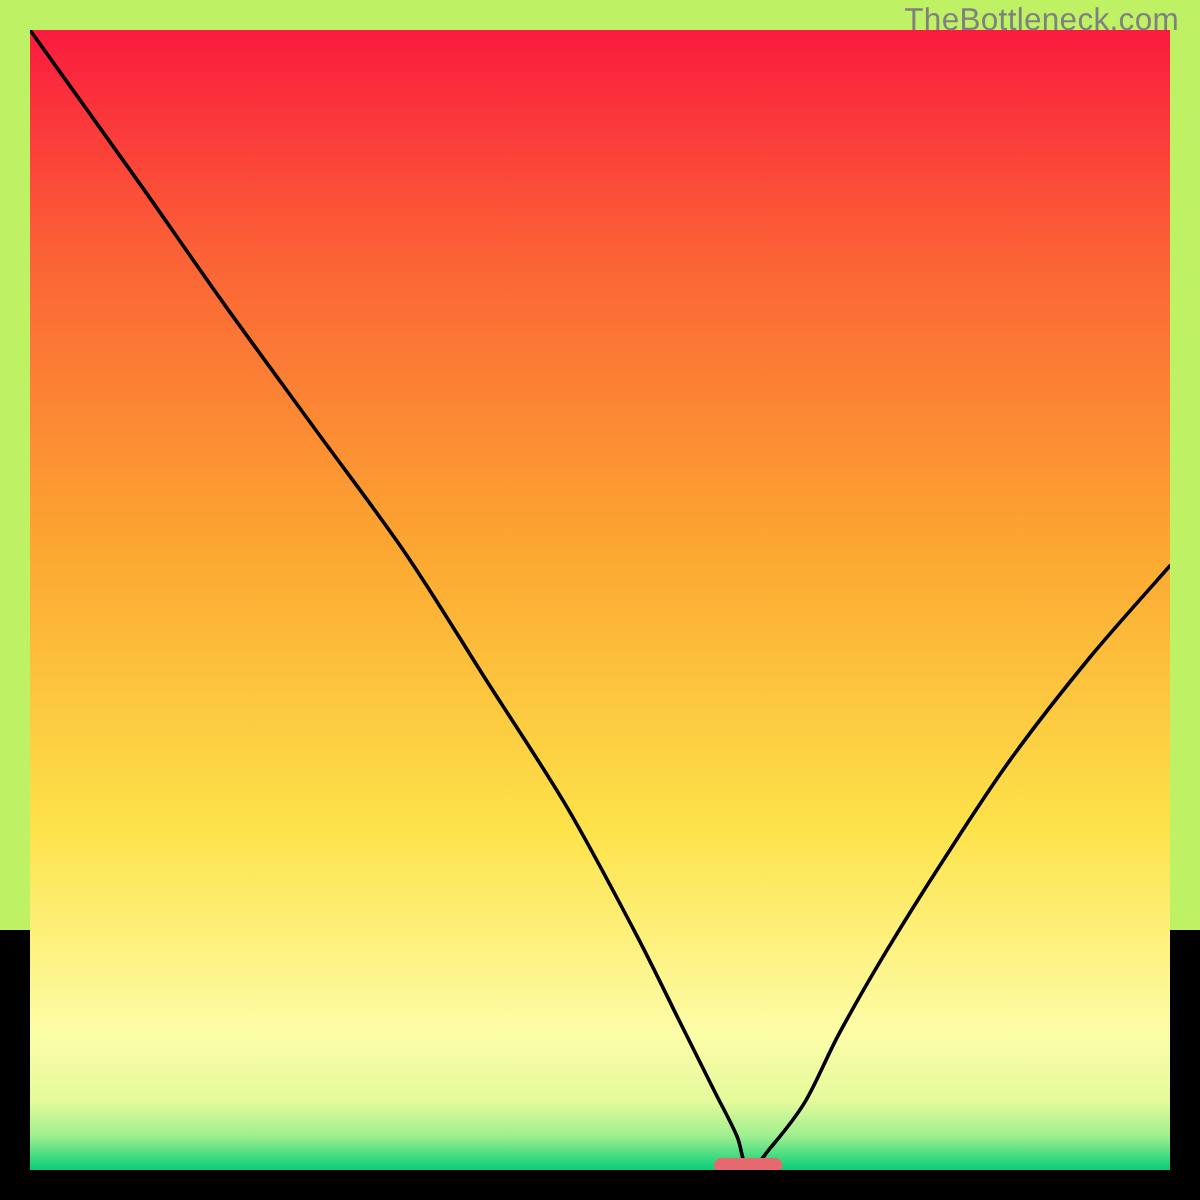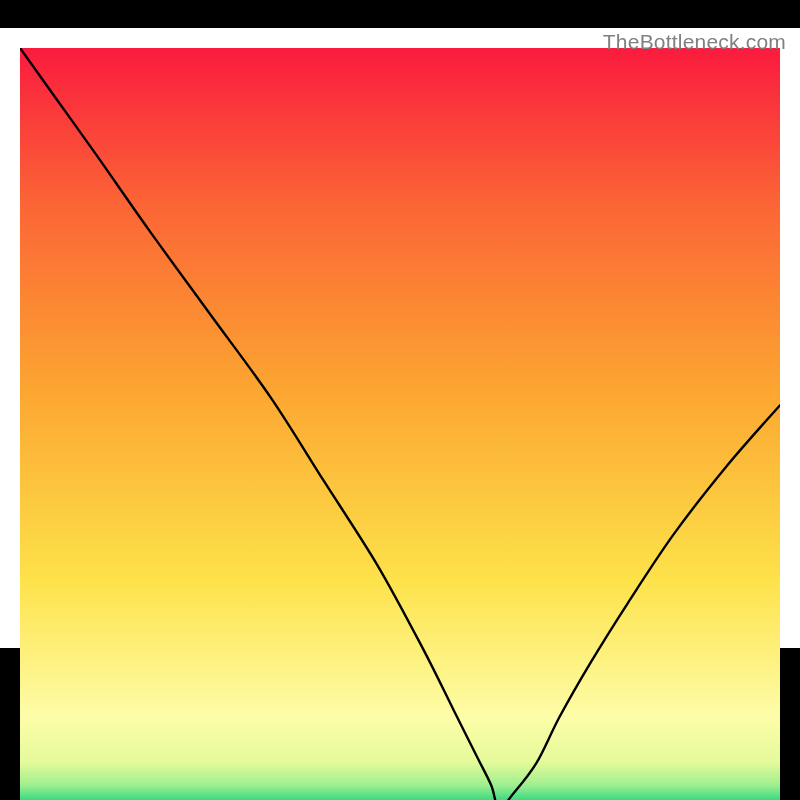--- a/index.html
+++ b/index.html
@@ -8,22 +8,21 @@
     width: 800px;
     height: 800px;
     background: #000;
     font-family: Arial, Helvetica, sans-serif;
     overflow: hidden;
   }
   .stage {
     position: relative;
     width: 800px;
     height: 620px;
-    background: #ffffff;
-    margin-top: 28px;
+    background: #bef264;
   }
   .plot {
     position: absolute;
     left: 20px;
     top: 20px;
     width: 760px;
     height: 760px;
   }
   .watermark {
     position: absolute;

